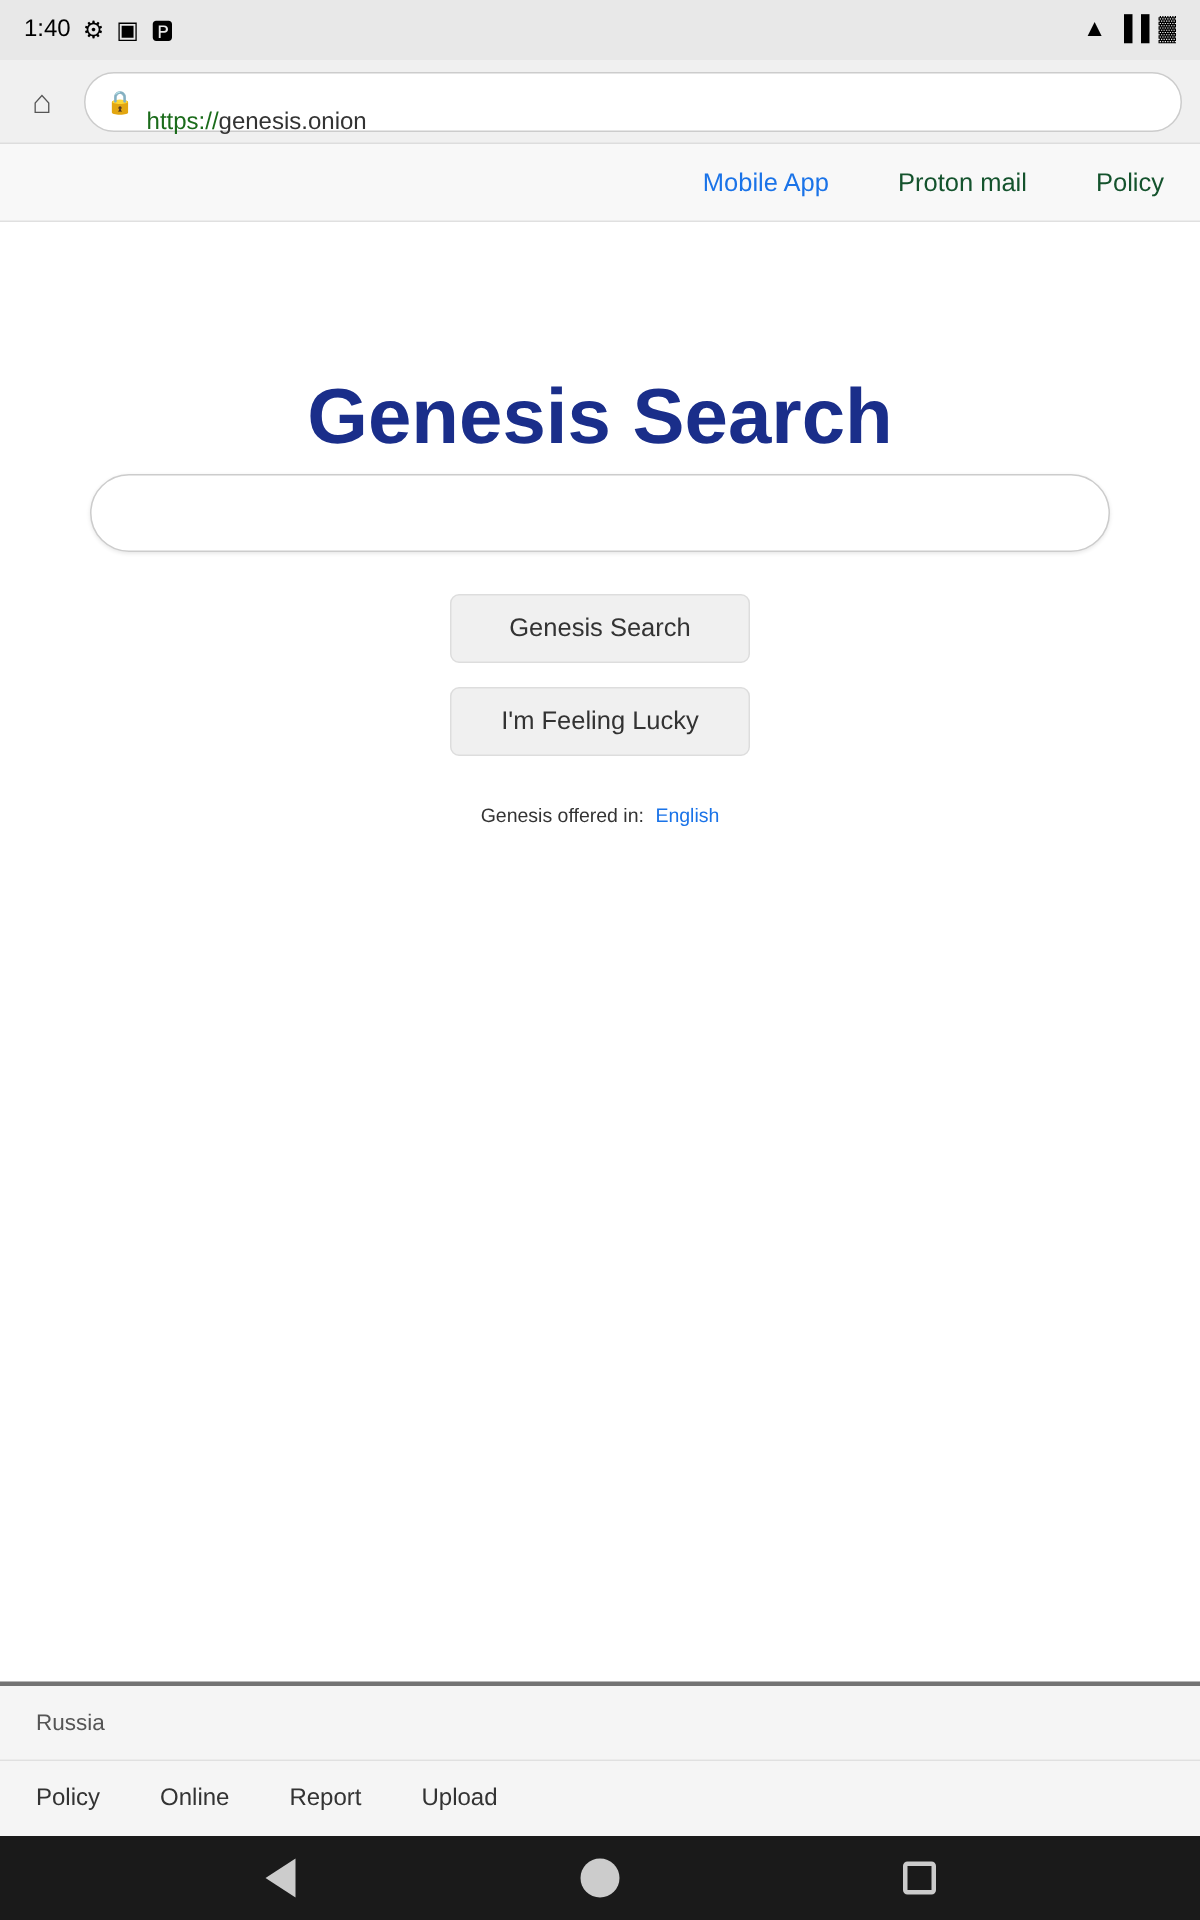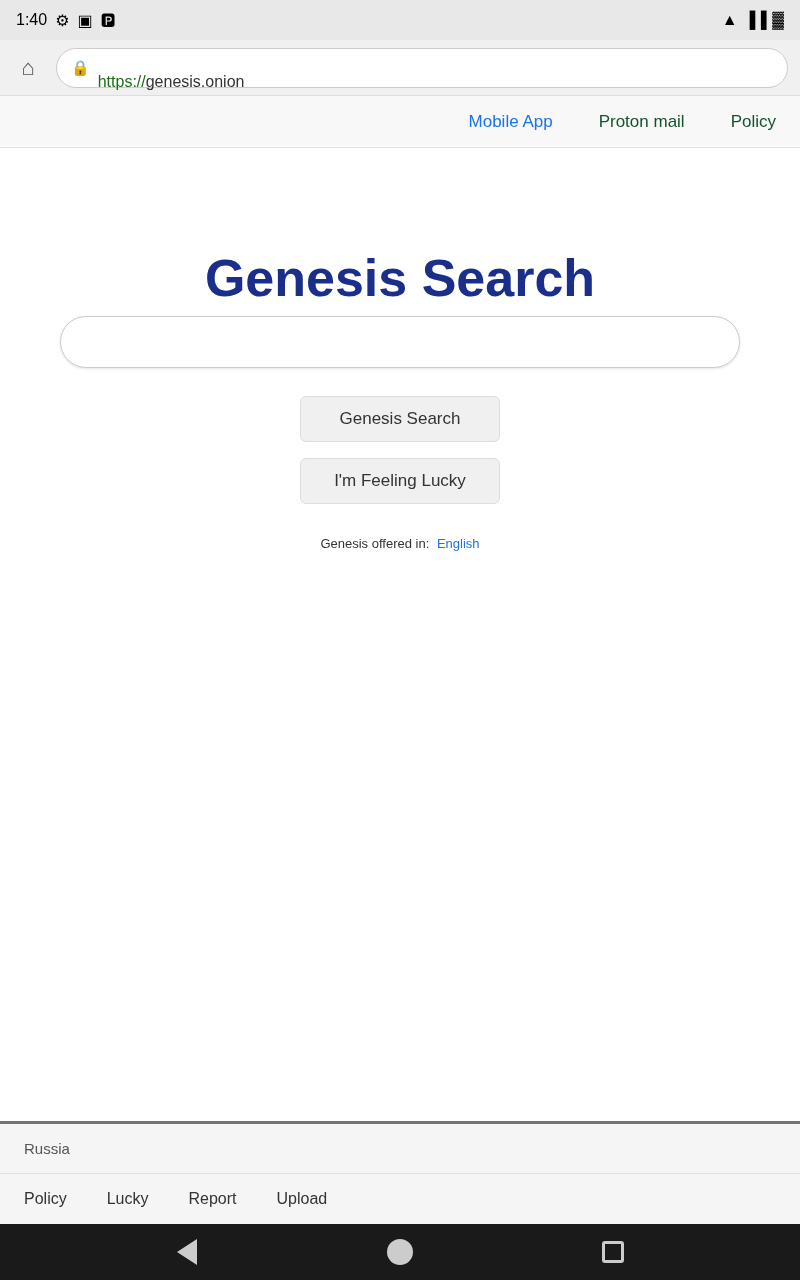--- a/index.html
+++ b/index.html
@@ -284,21 +284,21 @@
     <a style="color:#1a73e8;text-decoration:none;margin-left:4px;">English</a>
   </p>
 </div>
 
 <div class="footer-container">
   <div class="location-bar">
     <span>Russia</span>
   </div>
   <div class="footer-links">
     <a class="footer-link">Policy</a>
-    <a class="footer-link">Lucky</a>
+    <a class="footer-link">Online</a>
     <a class="footer-link">Report</a>
     <a class="footer-link">Upload</a>
   </div>
 </div>
 
 <div class="bottom-nav">
   <div class="nav-btn">
     <div class="triangle-back"></div>
   </div>
   <div class="nav-btn">

